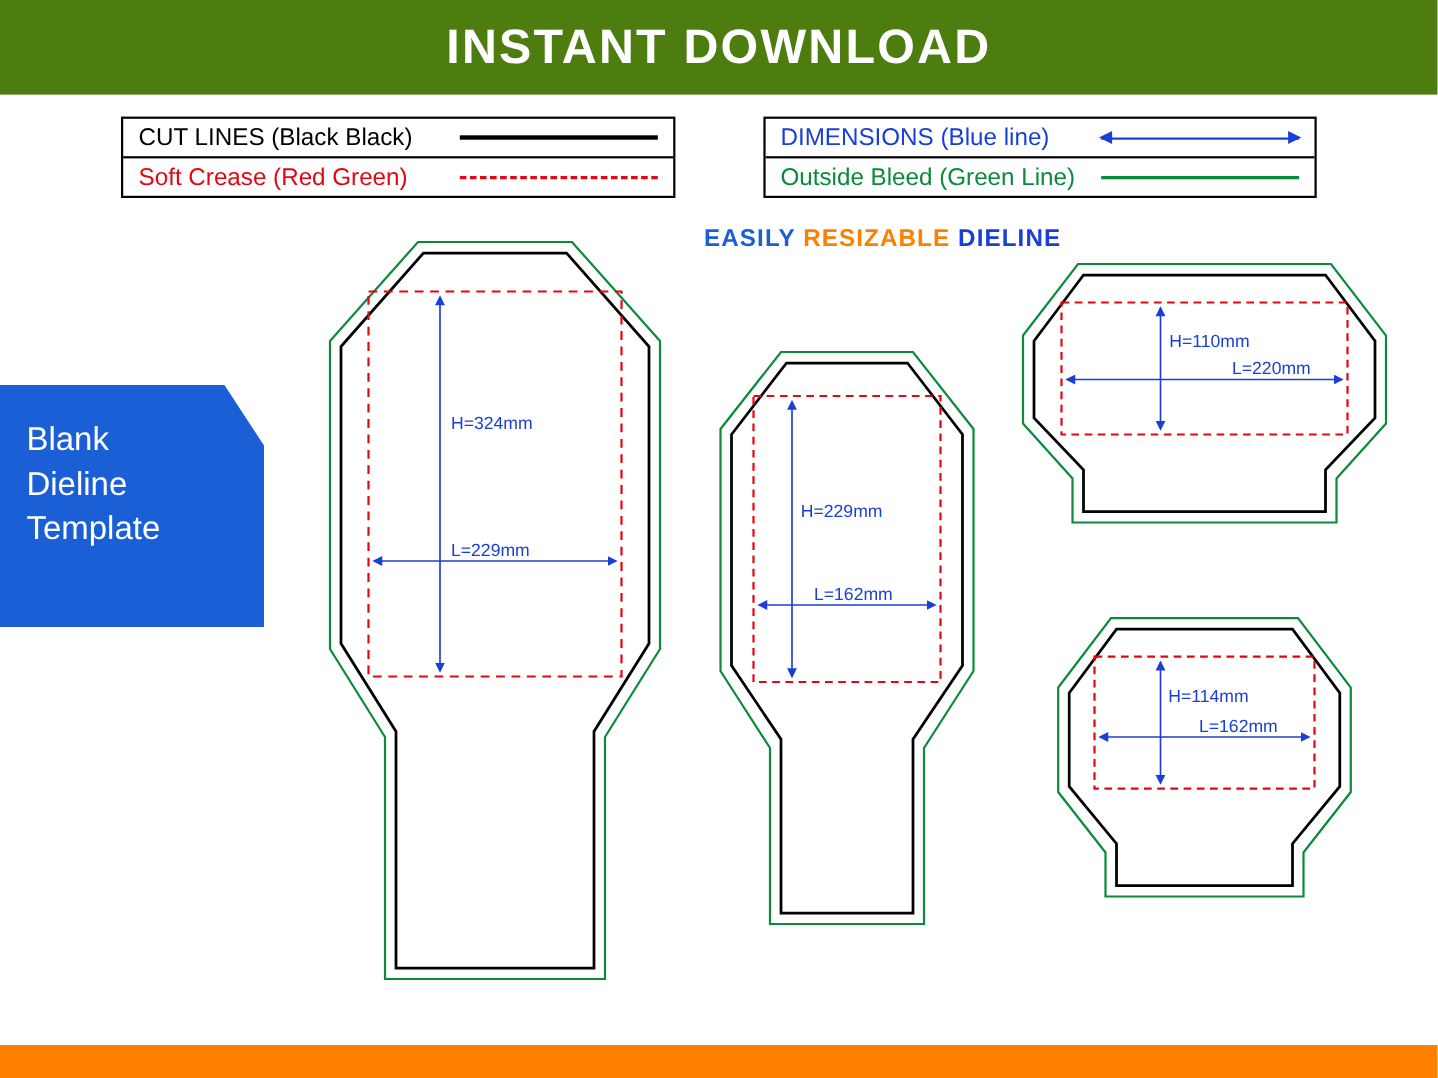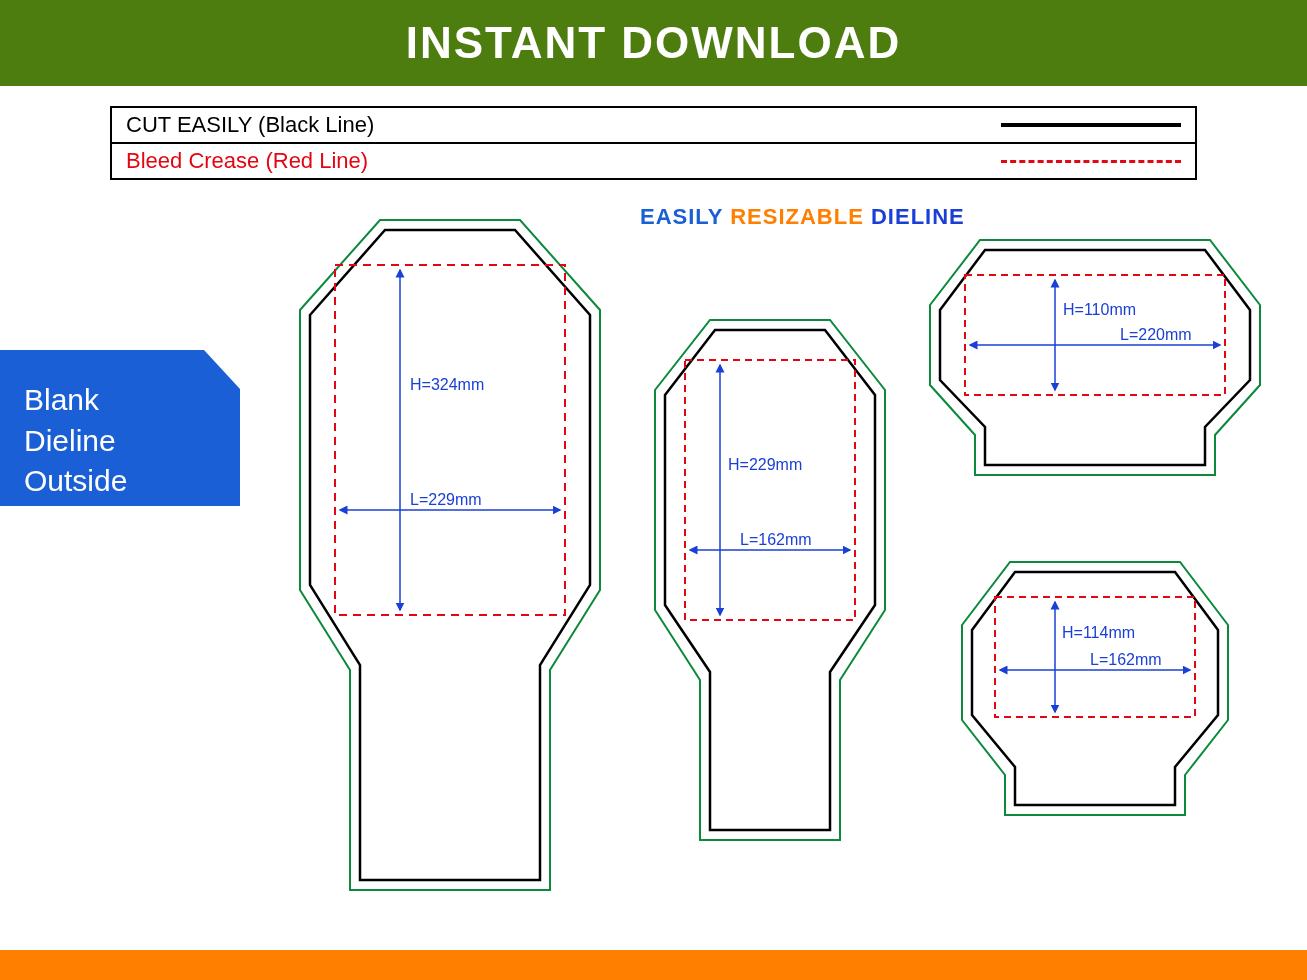--- a/index.html
+++ b/index.html
@@ -23,55 +23,68 @@
   .lbl-black { color:#000; }
   .lbl-red { color:#e30613; }
   .lbl-blue { color:#1a3fd6; }
   .lbl-green { color:#0a8a3a; }
 
   .tagline { margin: 24px 0 0 640px; font-size: 22px; font-weight: 700; letter-spacing: 1px; }
   .tagline .w1 { color:#1a5fd6; }
   .tagline .w2 { color:#ff7f00; }
   .tagline .w3 { color:#1a3fd6; }
 
-  .side-badge { position:absolute; left:0; top:350px; width:240px; height:156px; background:#1a5fd6; color:#fff; font-size:30px; font-weight:400; padding:30px 24px; line-height:1.35; clip-path: polygon(0 0, 85% 0, 100% 25%, 100% 100%, 0 100%); }
+  .side-badge { position:absolute; left:0; top:350px; width:240px; height:220px; background:#1a5fd6; color:#fff; font-size:30px; font-weight:400; padding:30px 24px; line-height:1.35; clip-path: polygon(0 0, 85% 0, 100% 25%, 100% 100%, 0 100%); }
 
   .canvas { position:absolute; left:260px; top:200px; right:10px; bottom:40px; }
   .canvas svg { position:absolute; overflow:visible; }
 
   .dlabel { fill:#1a3fd6; font-size:16px; font-family:Arial; }
 </style>
 </head>
 <body>
 
 <div class="top-banner">INSTANT DOWNLOAD</div>
 
 <div class="legend-row">
   <div class="legend-box">
     <div class="legend-item">
-      <span class="lbl-black">CUT EASILY (Black Line)</span>
+      <span class="lbl-black">CUT LINES (Black Black)</span>
       <span class="legend-sample sample-black"></span>
     </div>
     <div class="legend-item">
-      <span class="lbl-red">Bleed Crease (Red Line)</span>
+      <span class="lbl-red">Soft Crease (Red Green)</span>
       <span class="legend-sample sample-red"></span>
+    </div>
+  </div>
+  <div class="legend-box">
+    <div class="legend-item">
+      <span class="lbl-blue">DIMENSIONS (Blue line)</span>
+      <span class="legend-sample sample-blue">
+          <span class="al"></span>
+          <span class="ar"></span>
+        </span>
+    </div>
+    <div class="legend-item">
+      <span class="lbl-green">Outside Bleed (Green Line)</span>
+      <span class="legend-sample sample-green"></span>
     </div>
   </div>
 </div>
 
 <div class="tagline">
   <span class="w1">EASILY</span>
   <span class="w2">RESIZABLE</span>
   <span class="w3">DIELINE</span>
 </div>
 
 <div class="side-badge">
   <div>Blank</div>
   <div>Dieline</div>
-  <div>Outside</div>
+  <div>Template</div>
 </div>
 
 <div class="canvas">
 
   <svg style="left:20px; top:10px;" width="340" height="720" viewBox="0 0 340 720">
     <defs>
       <marker id="arL" markerWidth="10" markerHeight="10" refX="1" refY="3" orient="auto">
           <path d="M6,0 L0,3 L6,6 Z" fill="#1a3fd6"></path>
         </marker>
       <marker id="arR" markerWidth="10" markerHeight="10" refX="5" refY="3" orient="auto">

